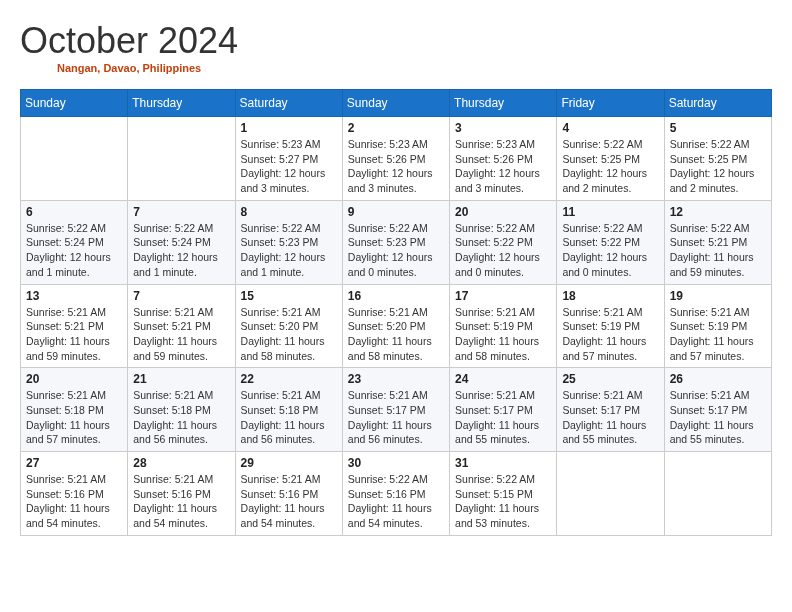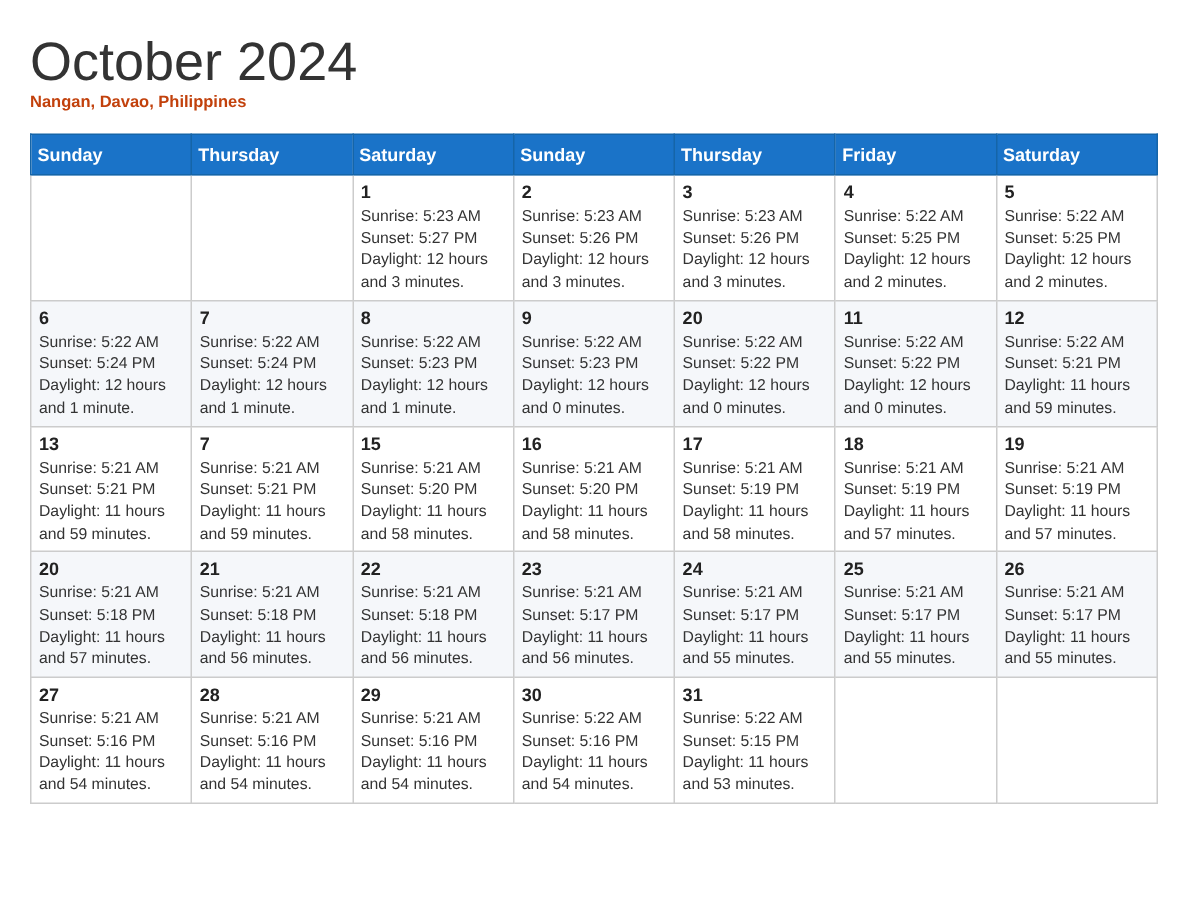--- a/index.html
+++ b/index.html
@@ -19,21 +19,21 @@
     .logo {
       display: flex;
       align-items: center;
       gap: 4px;
     }
     .logo-bird {
       width: 28px;
       height: 28px;
     }
     .title-block {
-      text-align: left;
+      text-align: center;
     }
     .month-title {
       font-size: 36px;
       font-weight: 300;
       color: #333;
     }
     .location {
       font-size: 11px;
       color: #c2410c;
       font-weight: 700;
@@ -41,21 +41,21 @@
     .calendar {
       width: 100%;
       border-collapse: collapse;
       font-size: 11px;
     }
     .calendar th {
       background: #1a73c8;
       color: #fff;
       padding: 6px 4px;
       text-align: left;
-      font-weight: 700;
+      font-weight: 400;
       font-size: 12px;
       border: 1px solid #1565a8;
     }
     .calendar td {
       border: 1px solid #ccc;
       vertical-align: top;
       padding: 4px 5px;
       width: 108px;
       min-height: 80px;
       background: #fff;

